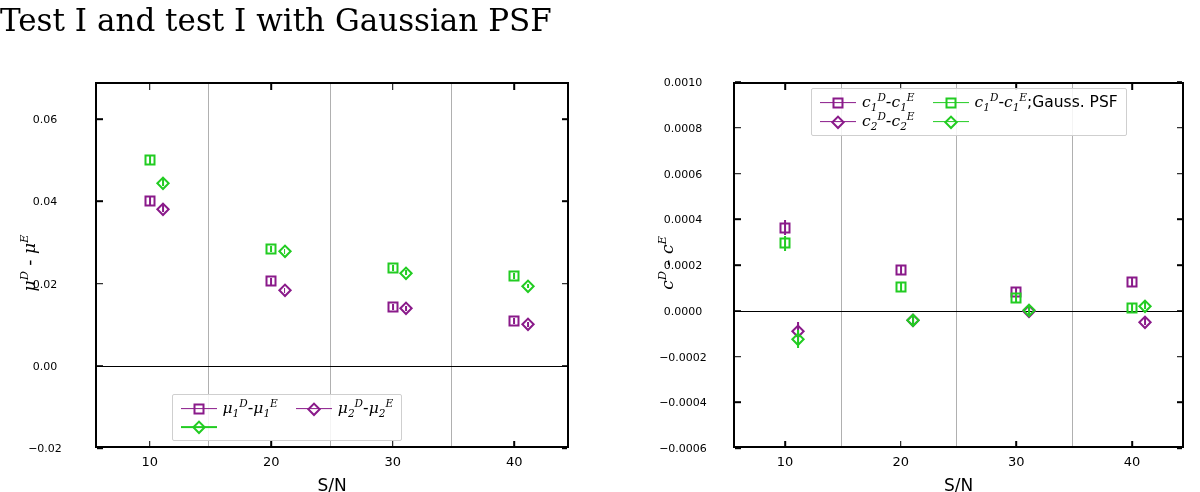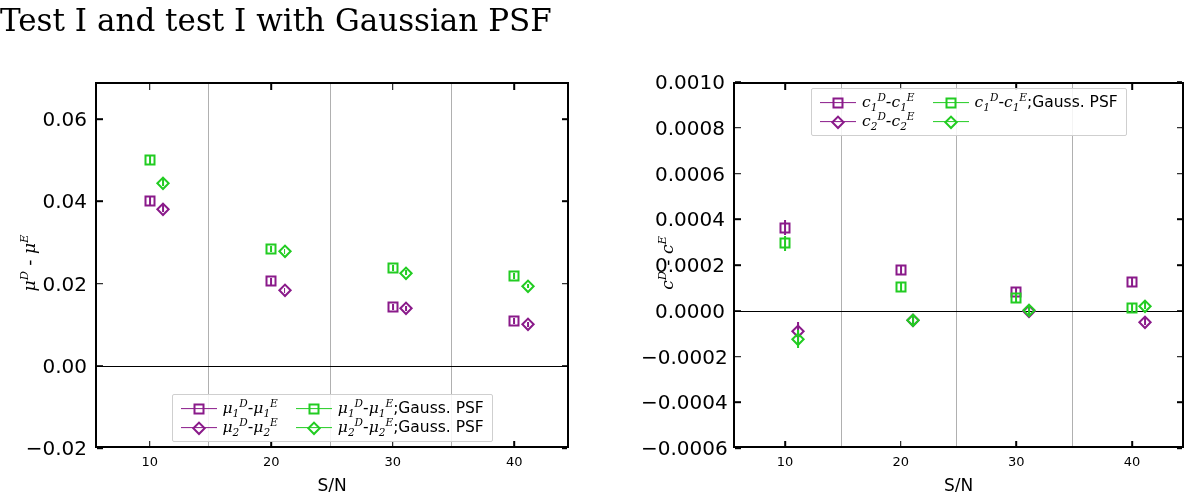--- a/index.html
+++ b/index.html
@@ -46,22 +46,22 @@
     background: #b0b0b0;
   }
   .zeroline {
     position: absolute;
     height: 1.6px;
     background: #000000;
   }
   .ytick-label {
     position: absolute;
     right: 0;
-    text-align: right;
-    font-size: 20px;
+    text-align: center;
+    font-size: 11px;
     color: #000000;
     white-space: nowrap;
     transform: translateY(-50%);
   }
   .xtick-label {
     position: absolute;
     text-align: center;
     font-size: 13px;
     color: #000000;
     white-space: nowrap;
@@ -254,38 +254,30 @@
         <div class="legend-grid">
           <div class="legend-entry">
             <div class="lg-handle">
               <div class="lg-line" style="background: rgb(138, 26, 138);"></div>
               <div class="lg-mk mk-square" style="color: rgb(138, 26, 138); position: absolute; left: 50%; top: 50%; transform: translate(-50%, -50%);"></div>
             </div>
             <span class="lg-text"><span class="mathit">μ</span><sub class="mathit">1</sub><sup class="mathit">D</sup><span>-</span><span class="mathit">μ</span><sub class="mathit">1</sub><sup class="mathit">E</sup></span>
           </div>
           <div class="legend-entry">
             <div class="lg-handle">
-              <div class="lg-line" style="background: rgb(34, 204, 34);"></div>
-              <div class="lg-mk mk-square" style="color: rgb(34, 204, 34); position: absolute; left: 50%; top: 50%; transform: translate(-50%, -50%);"></div>
-            </div>
-            <span class="lg-text"><span class="mathit">μ</span><sub class="mathit">1</sub><sup class="mathit">D</sup><span>-</span><span class="mathit">μ</span><sub class="mathit">1</sub><sup class="mathit">E</sup><span>;Gauss. PSF</span></span>
-          </div>
-          <div class="legend-entry">
-            <div class="lg-handle">
               <div class="lg-line" style="background: rgb(138, 26, 138);"></div>
               <div class="lg-mk mk-diamond" style="color: rgb(138, 26, 138); position: absolute; left: 50%; top: 50%; transform: translate(-50%, -50%) rotate(45deg);"></div>
             </div>
             <span class="lg-text"><span class="mathit">μ</span><sub class="mathit">2</sub><sup class="mathit">D</sup><span>-</span><span class="mathit">μ</span><sub class="mathit">2</sub><sup class="mathit">E</sup></span>
           </div>
           <div class="legend-entry">
             <div class="lg-handle">
               <div class="lg-line" style="background: rgb(34, 204, 34);"></div>
               <div class="lg-mk mk-diamond" style="color: rgb(34, 204, 34); position: absolute; left: 50%; top: 50%; transform: translate(-50%, -50%) rotate(45deg);"></div>
             </div>
-            <span class="lg-text"><span class="mathit">μ</span><sub class="mathit">2</sub><sup class="mathit">D</sup><span>-</span><span class="mathit">μ</span><sub class="mathit">2</sub><sup class="mathit">E</sup><span>;Gauss. PSF</span></span>
           </div>
         </div>
       </div>
     </div>
   <div id="panel-right" class="panel">
       <div class="axes-frame" style="left: 733px; top: 82px; width: 451px; height: 366px;"></div>
       <div class="gridline-v" style="left: 840.546px; top: 84px; height: 362px; background: rgb(176, 176, 176);"></div>
       <div class="gridline-v" style="left: 956.187px; top: 84px; height: 362px; background: rgb(176, 176, 176);"></div>
       <div class="gridline-v" style="left: 1071.83px; top: 84px; height: 362px; background: rgb(176, 176, 176);"></div>
       <div class="zeroline" style="left: 733px; width: 451px; top: 310.75px;"></div>

